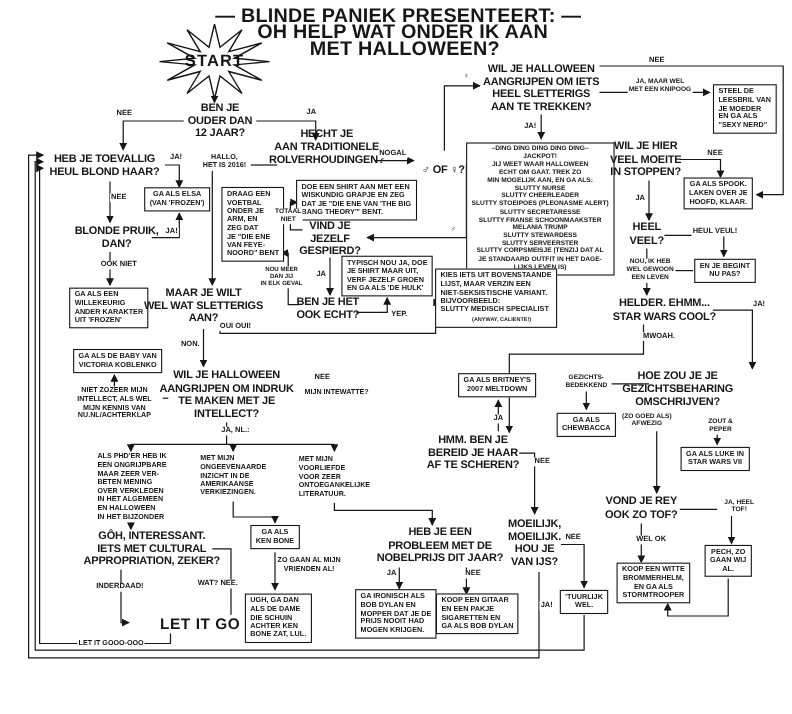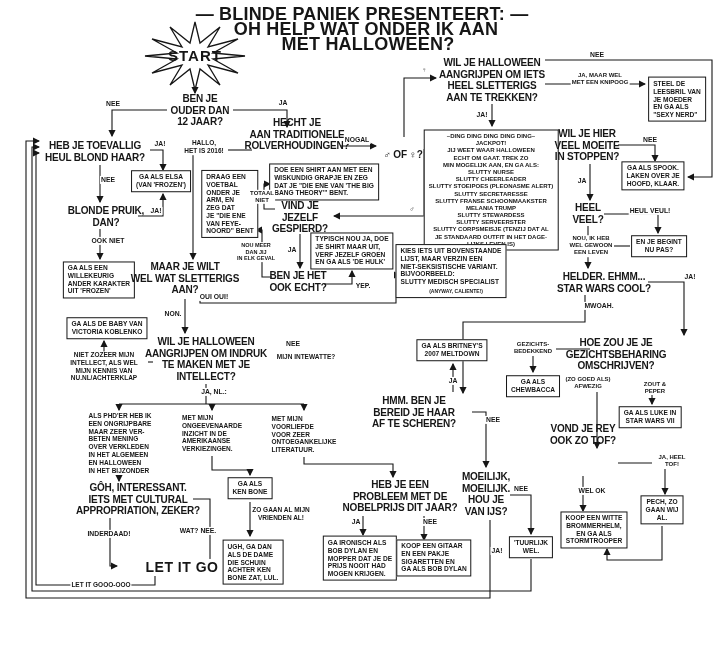--- a/index.html
+++ b/index.html
@@ -287,33 +287,33 @@
       <div class="node lbl" data-name="lbl-gezichtsbedekkend" style="font-size: 6px; left: 533px; top: 348px;">GEZICHTS-
 BEDEKKEND</div>
       <div class="node box" data-name="box-chewbacca" style="left: 533px; top: 386px;">GA ALS
 CHEWBACCA</div>
       <div class="node lbl" data-name="lbl-afwezig" style="font-size: 6px; left: 588px; top: 383px;">(ZO GOED ALS)
 AFWEZIG</div>
       <div class="node lbl" data-name="lbl-zout-peper" style="font-size: 6px; left: 655px; top: 388px;">ZOUT &amp;
 PEPER</div>
       <div class="node box" data-name="box-luke" style="left: 650px; top: 417px;">GA ALS LUKE IN
 STAR WARS VII</div>
-      <div class="node q" data-name="q-rey-tof" style="left: 583px; top: 434px;">VOND JE REY
+      <div class="node q" data-name="q-rey-tof" style="left: 583px; top: 462px;">VOND JE REY
 OOK ZO TOF?</div>
       <div class="node lbl" data-name="lbl-ja-heel-tof" style="font-size: 6px; left: 672px; top: 461px;">JA, HEEL
 TOF!</div>
       <div class="node box" data-name="box-pech" style="left: 662px; top: 510px;">PECH, ZO
 GAAN WIJ
 AL.</div>
       <div class="node lbl" data-name="lbl-wel-ok" style="left: 592px; top: 491px;">WEL OK</div>
       <div class="node box" data-name="box-stormtrooper" style="left: 594px; top: 530px;">KOOP EEN WITTE
 BROMMERHELM,
 EN GA ALS
 STORMTROOPER</div>
       <div class="node box" data-name="box-britney" style="left: 452px; top: 350px;">GA ALS BRITNEY'S
 2007 MELTDOWN</div>
       <div class="node lbl" data-name="lbl-ja-haar" style="left: 453px; top: 381px;">JA</div>
-      <div class="node q" data-name="q-haar-afscheren" style="left: 414px; top: 412px;">HMM. BEN JE
+      <div class="node q" data-name="q-haar-afscheren" style="left: 430px; top: 412px;">HMM. BEN JE
 BEREID JE HAAR
 AF TE SCHEREN?</div>
       <div class="node lbl" data-name="lbl-nee-haar" style="left: 493px; top: 420px;">NEE</div>
     </div>
 </div>
 
 </body></html>

